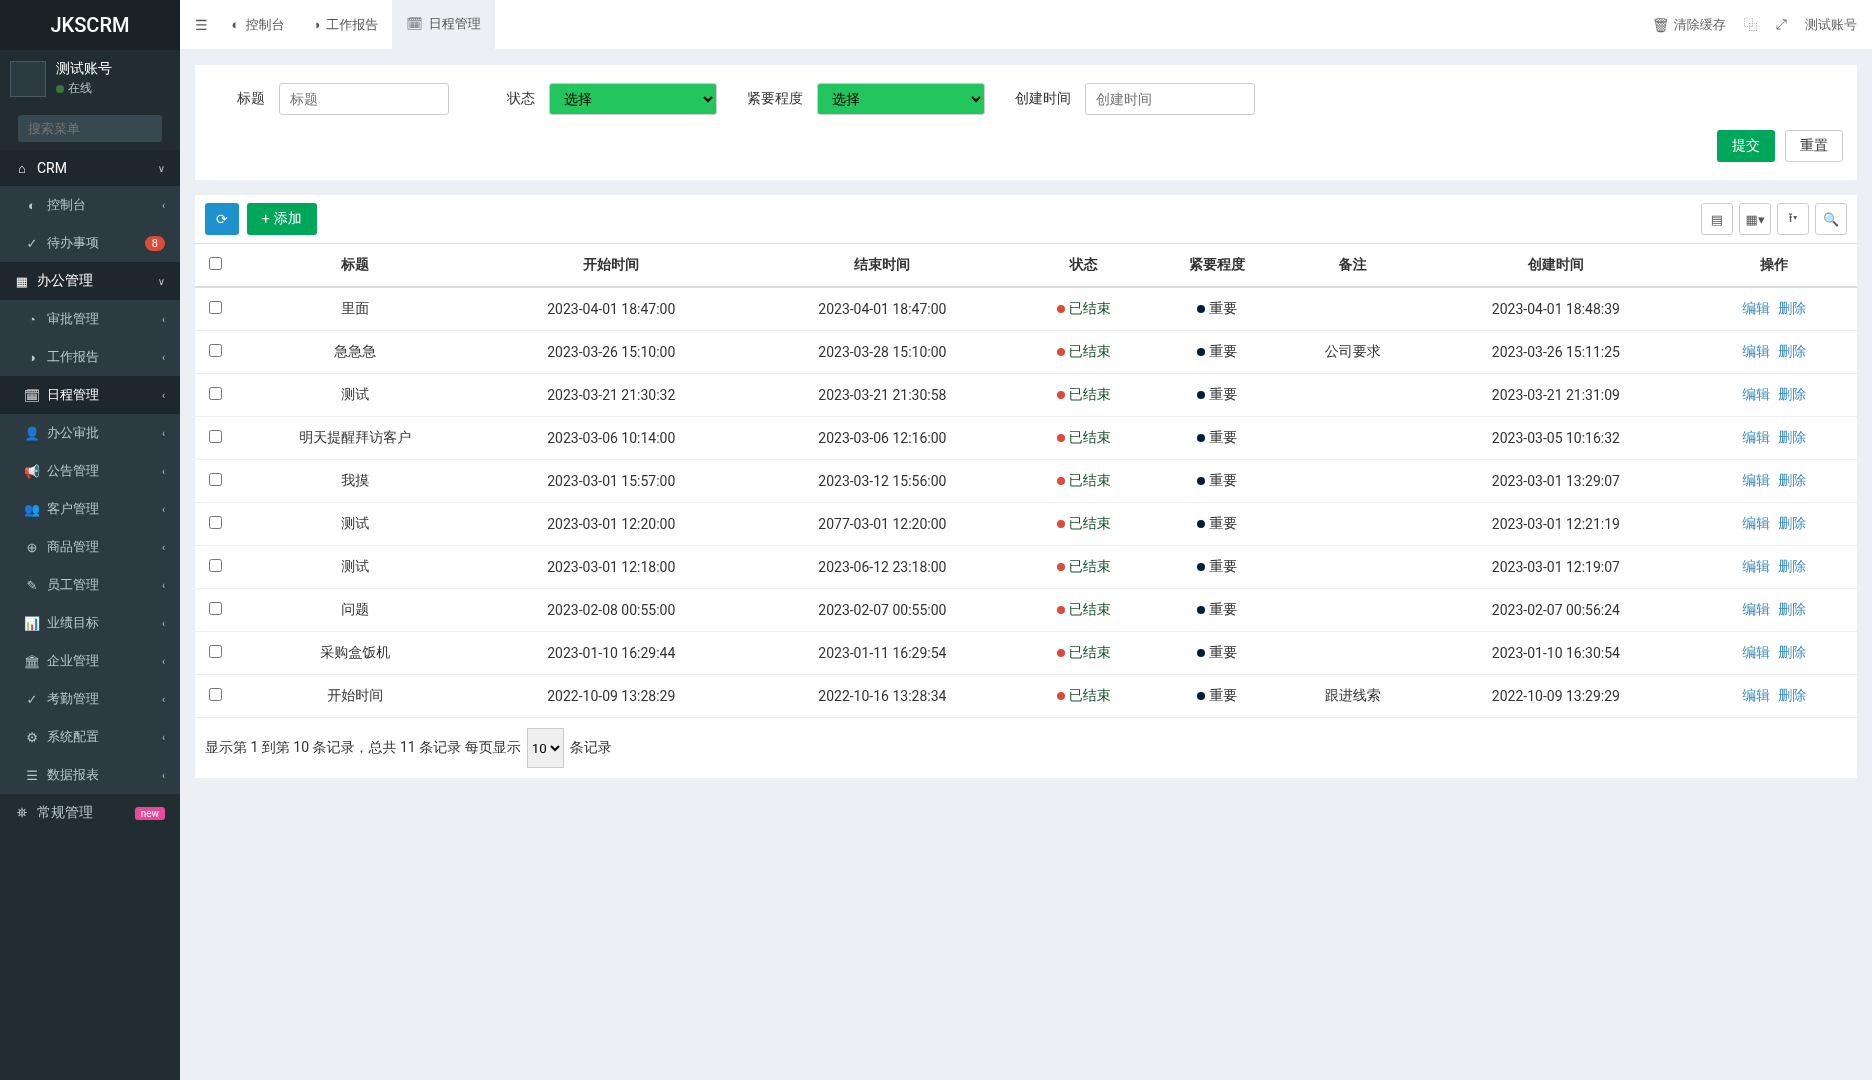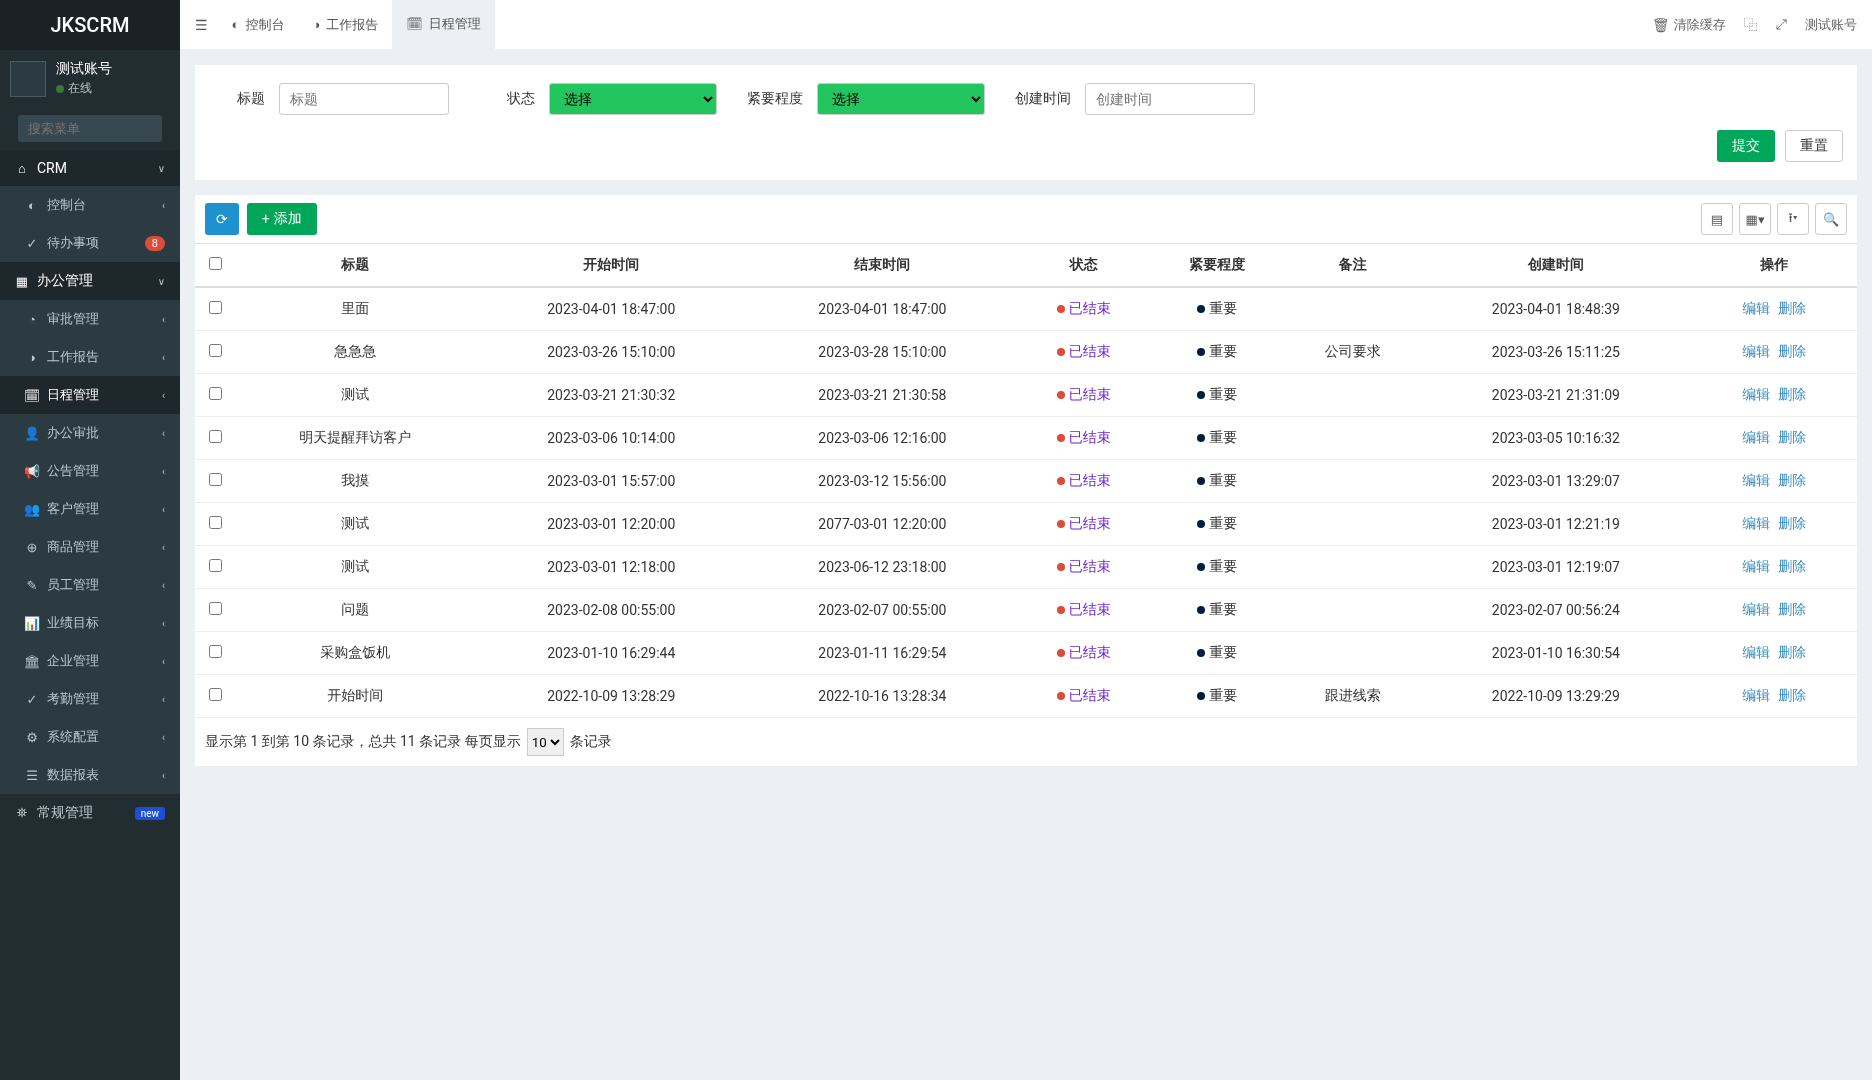--- a/index.html
+++ b/index.html
@@ -19,21 +19,21 @@
 .search { display:flex; background:#374850; border-radius:3px; }
 .search input { flex:1; background:transparent; border:none; padding:6px 10px; color:#ccc; outline:none; font-size:13px; }
 .search button { background:transparent; border:none; color:#999; padding:0 10px; cursor:pointer; }
 .menu { flex:1; overflow-y:auto; }
 .menu-item { display:flex; align-items:center; padding:10px 15px; cursor:pointer; position:relative; gap:8px; }
 .menu-item.header { color:#fff; background:#1e282c; }
 .menu-item .arrow { margin-left:auto; font-size:10px; color:#b8c7ce; }
 .menu-sub .menu-item { padding-left:25px; font-size:13px; background:#2c3b41;}
 .menu-sub .menu-item.active { color:#fff; background:#1e282c; }
 .badge-red { background:#dd4b39; color:#fff; border-radius:9px; padding:1px 7px; font-size:11px; margin-left:auto; }
-.badge-new { background:#1d4ed8; color:#fff; border-radius:3px; padding:1px 6px; font-size:10px; margin-left:auto; }
+.badge-new { background:#ec4899; color:#fff; border-radius:3px; padding:1px 6px; font-size:10px; margin-left:auto; }
 .mi { width:14px; display:inline-flex; justify-content:center; font-size:13px; }
 
 
 .main { flex:1; display:flex; flex-direction:column; overflow:hidden; }
 .topbar { height:50px; background:#fff; display:flex; align-items:center; padding:0 15px; border-bottom:1px solid #eee; }
 .topbar .tab { display:flex; align-items:center; gap:6px; padding:0 14px; height:50px; cursor:pointer; font-size:13px; color:#555; }
 .topbar .tab.active { border-bottom:2px solid transparent; background:#ecf0f5; }
 .topbar .burger { cursor:pointer; color:#555; padding-right:10px; }
 .topbar-right { margin-left:auto; display:flex; align-items:center; gap:18px; color:#666; font-size:13px; }
 .topbar-right span { cursor:pointer; display:flex; align-items:center; gap:4px; }
@@ -62,28 +62,28 @@
 .icon-btn { width:32px; height:32px; border:1px solid #ccc; background:#fff; display:flex; align-items:center; justify-content:center; cursor:pointer; border-radius:3px; font-size:13px; color:#555; }
 
 
 table { width:100%; border-collapse:collapse; }
 th, td { padding:12px 8px; border-bottom:1px solid #eee; text-align:center; font-size:14px; }
 th { font-weight:600; color:#333; border-bottom:2px solid #ddd; border-top:1px solid #ddd; }
 td { color:#333; }
 .status { display:inline-flex; align-items:center; gap:4px; }
 .dot-red { width:8px; height:8px; border-radius:50%; background:#dd4b39; display:inline-block; }
 .dot-navy { width:8px; height:8px; border-radius:50%; background:#001f3f; display:inline-block; }
-.status-finished { color:#6d28d9; }
+.status-finished { color:#14532d; }
 .status-important { color:#333; }
 .link { color:#3c8dbc; cursor:pointer; margin:0 4px; }
 
 
 .pager-row { display:flex; align-items:center; padding:10px; }
 .pager-info { font-size:14px; color:#333; display:flex; align-items:center; gap:6px; }
-.pager-info select { height:28px; border:1px solid #ccc; }
+.pager-info select { height:40px; border:1px solid #ccc; }
 .pager { margin-left:auto; display:flex; gap:6px; align-items:center; }
 .pager .pg { padding:5px 12px; border:1px solid #ddd; background:#fff; cursor:pointer; font-size:14px; border-radius:2px; }
 .pager .pg.active { background:#337ab7; color:#fff; border-color:#337ab7; }
 .pager input { width:36px; height:30px; border:1px solid #ddd; text-align:center; }
 </style>
 </head>
 <body>
 
 <div class="app">
 

